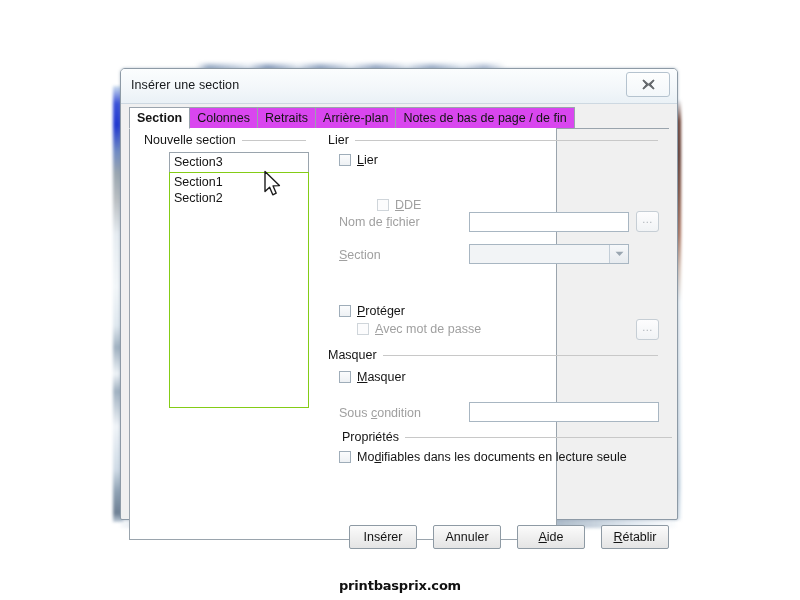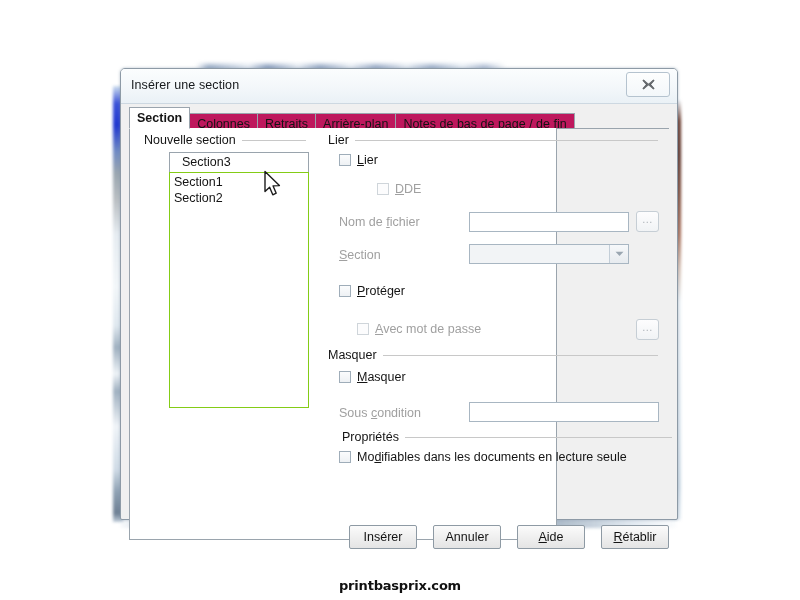--- a/index.html
+++ b/index.html
@@ -145,25 +145,25 @@
     position: absolute;
     left: 8px; top: 38px;
     right: 8px;
     height: 22px;
     display: flex;
     align-items: flex-end;
     border-bottom: 1px solid #9aa4ad;
     box-sizing: border-box;
   }
   .tab {
-    height: 15px;
+    height: 21px;
     line-height: 20px;
     padding: 0 7px;
     font-size: 12.5px;
-    background: #be185d;
+    background: #d946ef;
     border: 1px solid #9aa4ad;
     border-bottom: none;
     margin-right: -1px;
     color: #141414;
     cursor: pointer;
     box-sizing: border-box;
     white-space: nowrap;
   }
   .tab.active {
     background: #ffffff;
@@ -209,21 +209,21 @@
   .lbl-nouvelle { left: 14px; top: 5px; width: 162px; }
   .section-combo {
     position: absolute;
     left: 39px; top: 24px;
     width: 140px; height: 21px;
     background: #ffffff;
     border: 1px solid #9aa4ad;
     box-sizing: border-box;
     font-size: 12.5px;
     line-height: 19px;
-    padding-left: 12px;
+    padding-left: 4px;
     color: #141414;
     overflow: hidden;
     white-space: nowrap;
   }
   .section-list {
     position: absolute;
     left: 39px; top: 44px;
     width: 140px; height: 236px;
     background: #ffffff;
     border: 1px solid #84cc16;
@@ -396,40 +396,40 @@
       <div class="group-label" style="left:198px; top:5px; width:330px;">
         <span class="cap">Lier</span>
         <span class="rule"></span>
       </div>
 
       <div class="chk-row" style="left:209px; top:25px;">
         <span class="cbox"></span>
         <span class="txt-enabled"><u>L</u><span>ier</span></span>
       </div>
 
-      <div class="chk-row" style="left:209px; top:54px;padding-left:38px;">
+      <div class="chk-row" style="left:209px; top:70px;padding-left:38px;">
         <span class="cbox dis"></span>
         <span class="txt-disabled"><u>D</u>DE</span>
       </div>
 
       <div class="field-label txt-disabled" style="left:209px; top:87px;">Nom de <u>f</u>ichier</div>
       <div class="tbox" style="left:339px; top:84px; width:160px;"></div>
       <div class="ellipsis-btn" style="left:506px; top:83px;">...</div>
 
       <div class="field-label txt-disabled" style="left:209px; top:120px;"><u>S</u>ection</div>
       <div class="tbox grayed" style="left:339px; top:116px; width:160px;">
         <div class="combo-arrow-btn">
           <svg width="9" height="6" viewBox="0 0 9 6">
             <path d="M0.5 0.8 L4.5 5 L8.5 0.8 Z" fill="#9aa6b1"></path>
           </svg>
         </div>
       </div>
 
 
-      <div class="chk-row" style="left:209px; top:156px;">
+      <div class="chk-row" style="left:209px; top:176px;">
         <span class="cbox"></span>
         <span class="txt-enabled"><u>P</u>rotéger</span>
       </div>
 
       <div class="chk-row" style="left:227px; top:194px;">
         <span class="cbox dis"></span>
         <span class="txt-disabled"><u>A</u>vec mot de passe</span>
       </div>
       <div class="ellipsis-btn" style="left:506px; top:191px;">...</div>
 

